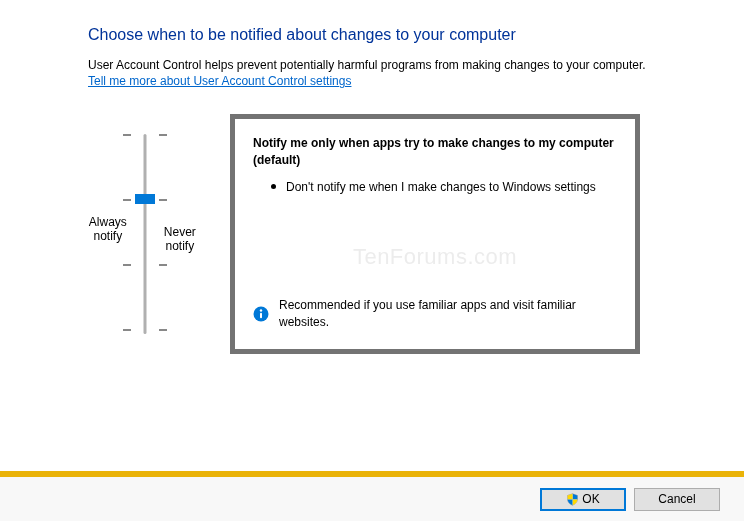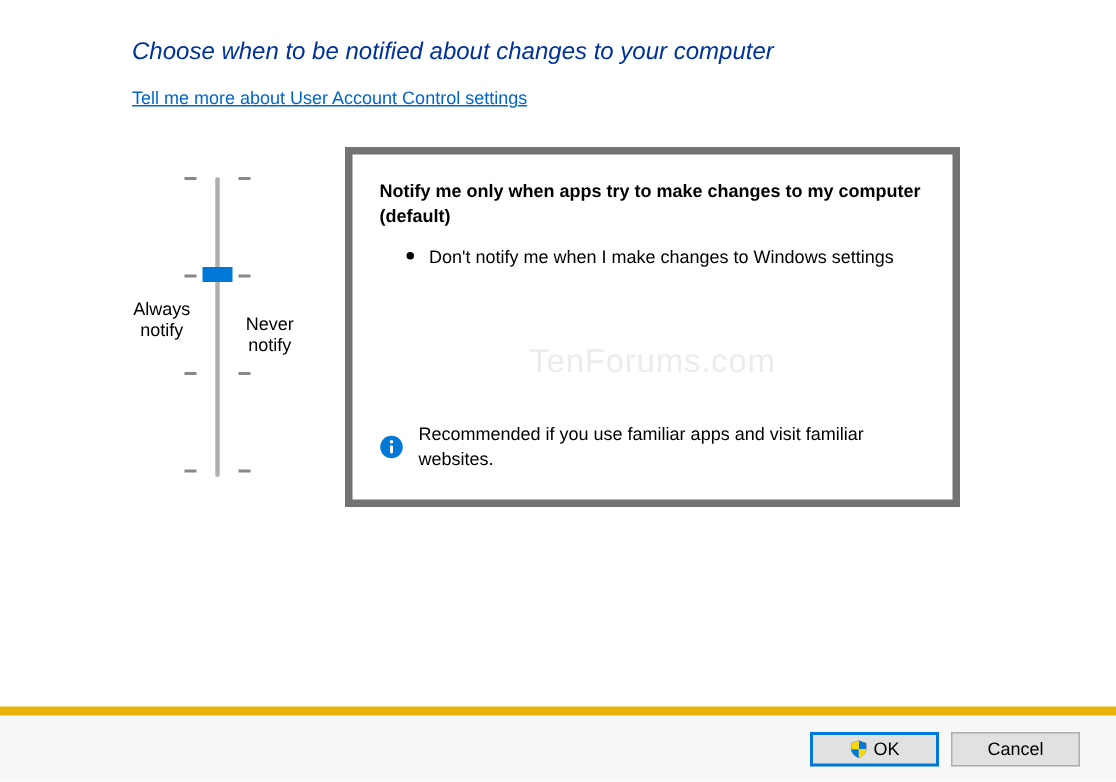--- a/index.html
+++ b/index.html
@@ -15,21 +15,20 @@
     position: relative;
   }
   .content {
     padding: 26px 0 0 88px;
   }
   .title {
     color: #003399;
     font-size: 16px;
     font-weight: 400;
     margin: 0 0 14px 0;
-    font-style: italic;
   }
   .desc {
     color: #000;
     font-size: 12px;
     margin: 0 0 2px 0;
   }
   .link {
     color: #0066cc;
     text-decoration: underline;
     font-size: 12px;
@@ -190,20 +189,21 @@
   .shield-icon {
     width: 13px;
     height: 13px;
   }
 </style>
 </head>
 <body>
 
 <div class="content">
   <h1 class="title">Choose when to be notified about changes to your computer</h1>
+  <p class="desc">User Account Control helps prevent potentially harmful programs from making changes to your computer.</p>
   <a class="link">Tell me more about User Account Control settings</a>
 
   <div class="main-area">
     <div class="slider-col">
       <div class="slider-label-top">Always notify</div>
       <div class="slider-track-wrap">
         <div class="slider-track"></div>
         <div class="tick left" style="top:20px"></div>
           <div class="tick right" style="top:20px"></div>
         <div class="tick left" style="top:85px"></div>

